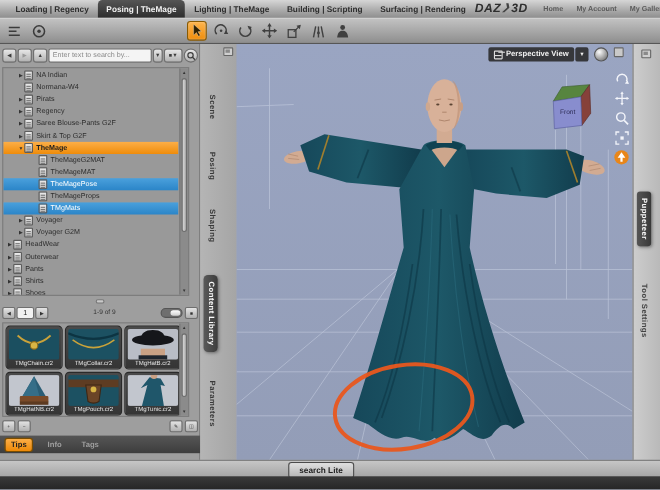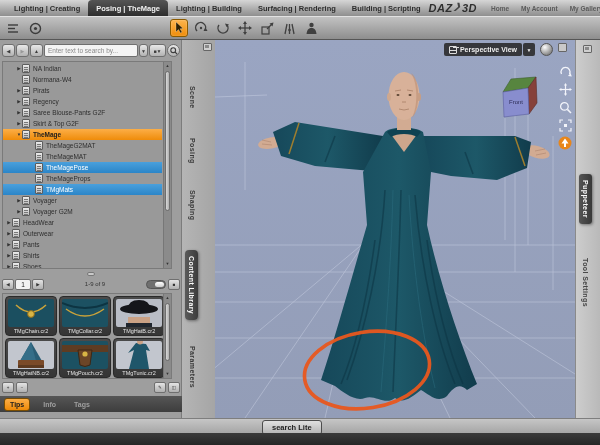--- a/index.html
+++ b/index.html
@@ -98,25 +98,25 @@
 .bottom1{position:absolute;left:0;top:418px;width:600px;height:15px;background:linear-gradient(#c6c6c6,#a6a6a6);border-top:1px solid #7e7e7e;z-index:20}
 .btab{position:absolute;left:262px;top:1px;font-size:7.5px;font-weight:bold;color:#222;background:linear-gradient(#e0e0e0,#b4b4b4);border:1px solid #4c4c4c;border-radius:3px;padding:2px 9px}
 .bottom2{position:absolute;left:0;top:433px;width:600px;height:12px;background:linear-gradient(#3a3a3a,#262626);z-index:20}
 </style>
 </head>
 <body>
 
 <div class="menubar">
   <div class="mtabs">
 
-  <span class="mtab">Lighting | Creating</span>
+  <span class="mtab">Loading | Regency</span>
       <span class="mtab active">Posing | TheMage</span>
-      <span class="mtab">Lighting | Building</span>
+      <span class="mtab">Lighting | TheMage</span>
+      <span class="mtab">Building | Scripting</span>
       <span class="mtab">Surfacing | Rendering</span>
-      <span class="mtab">Building | Scripting</span>
     </div>
   <div class="mb-right">
     <span class="logo">
         <span>DAZ</span>
         <span class="chev">❯</span>
         <span>3D</span>
       </span>
     <span style="display:flex;gap:12px">
 
     <span class="mlink">Home</span>

